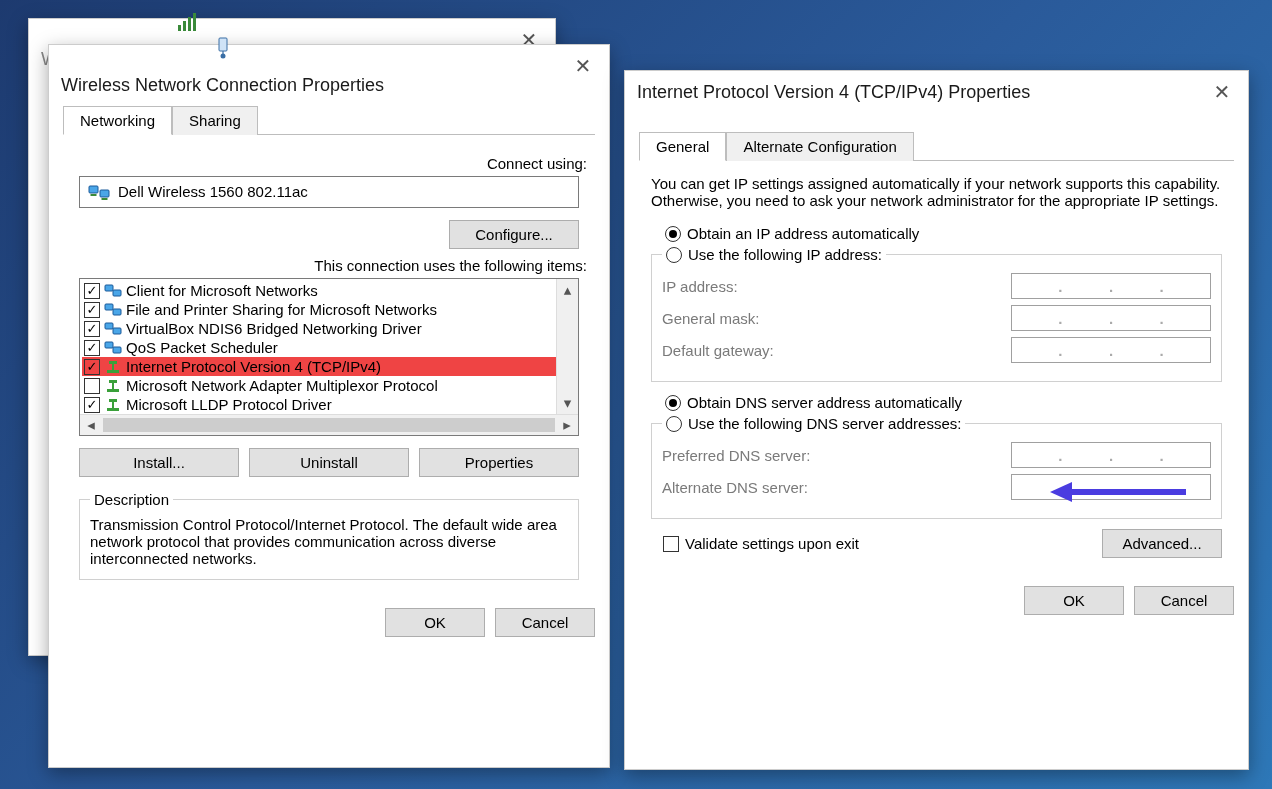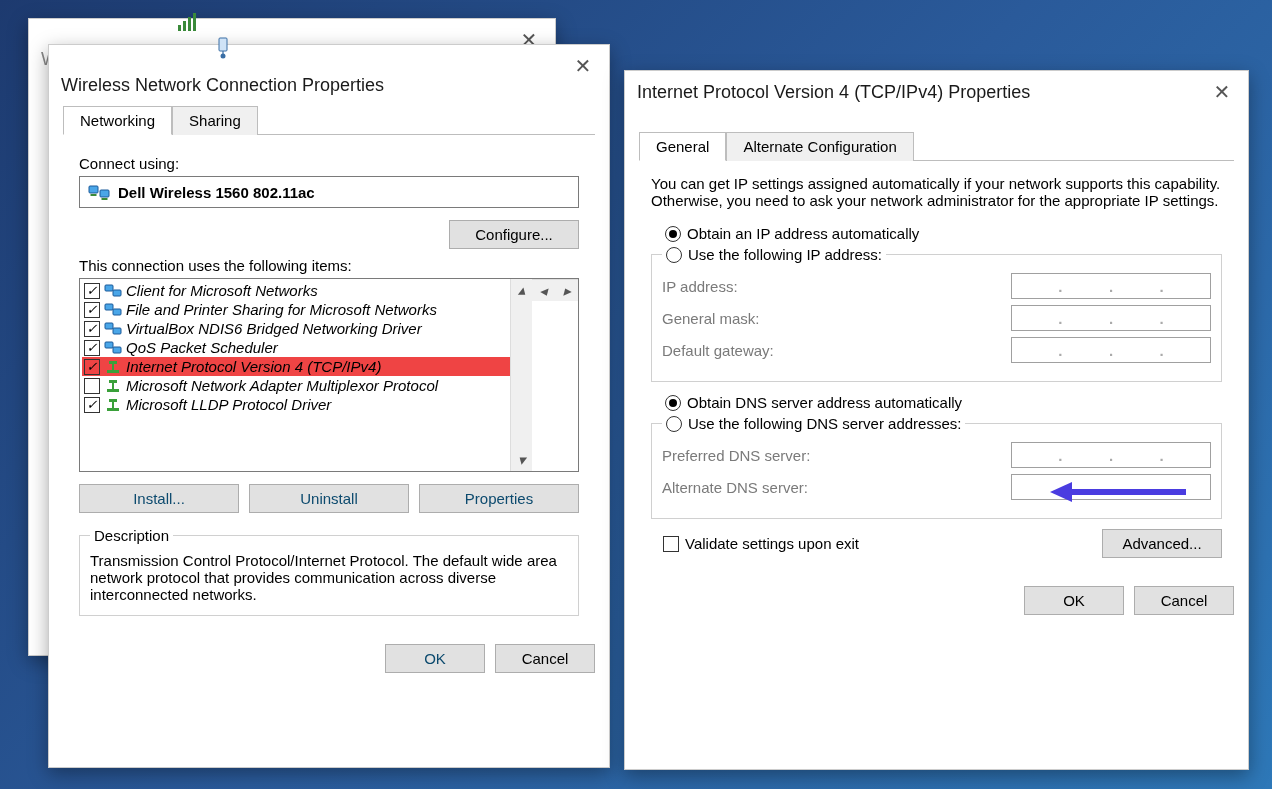--- a/index.html
+++ b/index.html
@@ -98,55 +98,53 @@
   .tab.active {
     background: var(--tab-active-bg);
     border-bottom: 1px solid #fff;
     z-index: 2;
   }
   .tabpanel {
     border: 0px;
     padding: 12px 4px 4px 4px;
   }
 
-  .label { font-size: 15px; }
+  .label { font-size: 15px; text-align: right; }
   .field {
     border: 1px solid var(--field-border);
     padding: 6px 8px;
     display: flex;
-    align-items: center;
+    align-items: flex-start;
     gap: 8px;
     background: #fff;
-    font-weight: bold;
   }
   .adapter-icon {
     width: 22px; height: 18px;
   }
   .btn {
     background: var(--btn-bg);
     border: 1px solid var(--btn-border);
     padding: 5px 16px;
     font-size: 15px;
     text-align: center;
     cursor: default;
     color: #000;
     min-width: 100px;
   }
-  .btn.disabled, .btn[disabled] { color: #0c4a6e; }
+  .btn.disabled, .btn[disabled] { color: #000000; }
   .btn-row { display: flex; justify-content: flex-end; gap: 8px; }
 
   .listbox {
     border: 1px solid var(--field-border);
-    height: 194px;
+    height: 158px;
     position: relative;
     margin-top: 4px;
     background: #fff;
     display: flex;
-    flex-direction: row;
-    font-style: italic;
+    flex-direction: column;
   }
   .listbox-inner {
     flex: 1;
     overflow: hidden;
     padding: 2px 0 0 2px;
   }
   .list-item {
     display: flex; align-items: center;
     padding: 1px 2px;
     gap: 4px;

